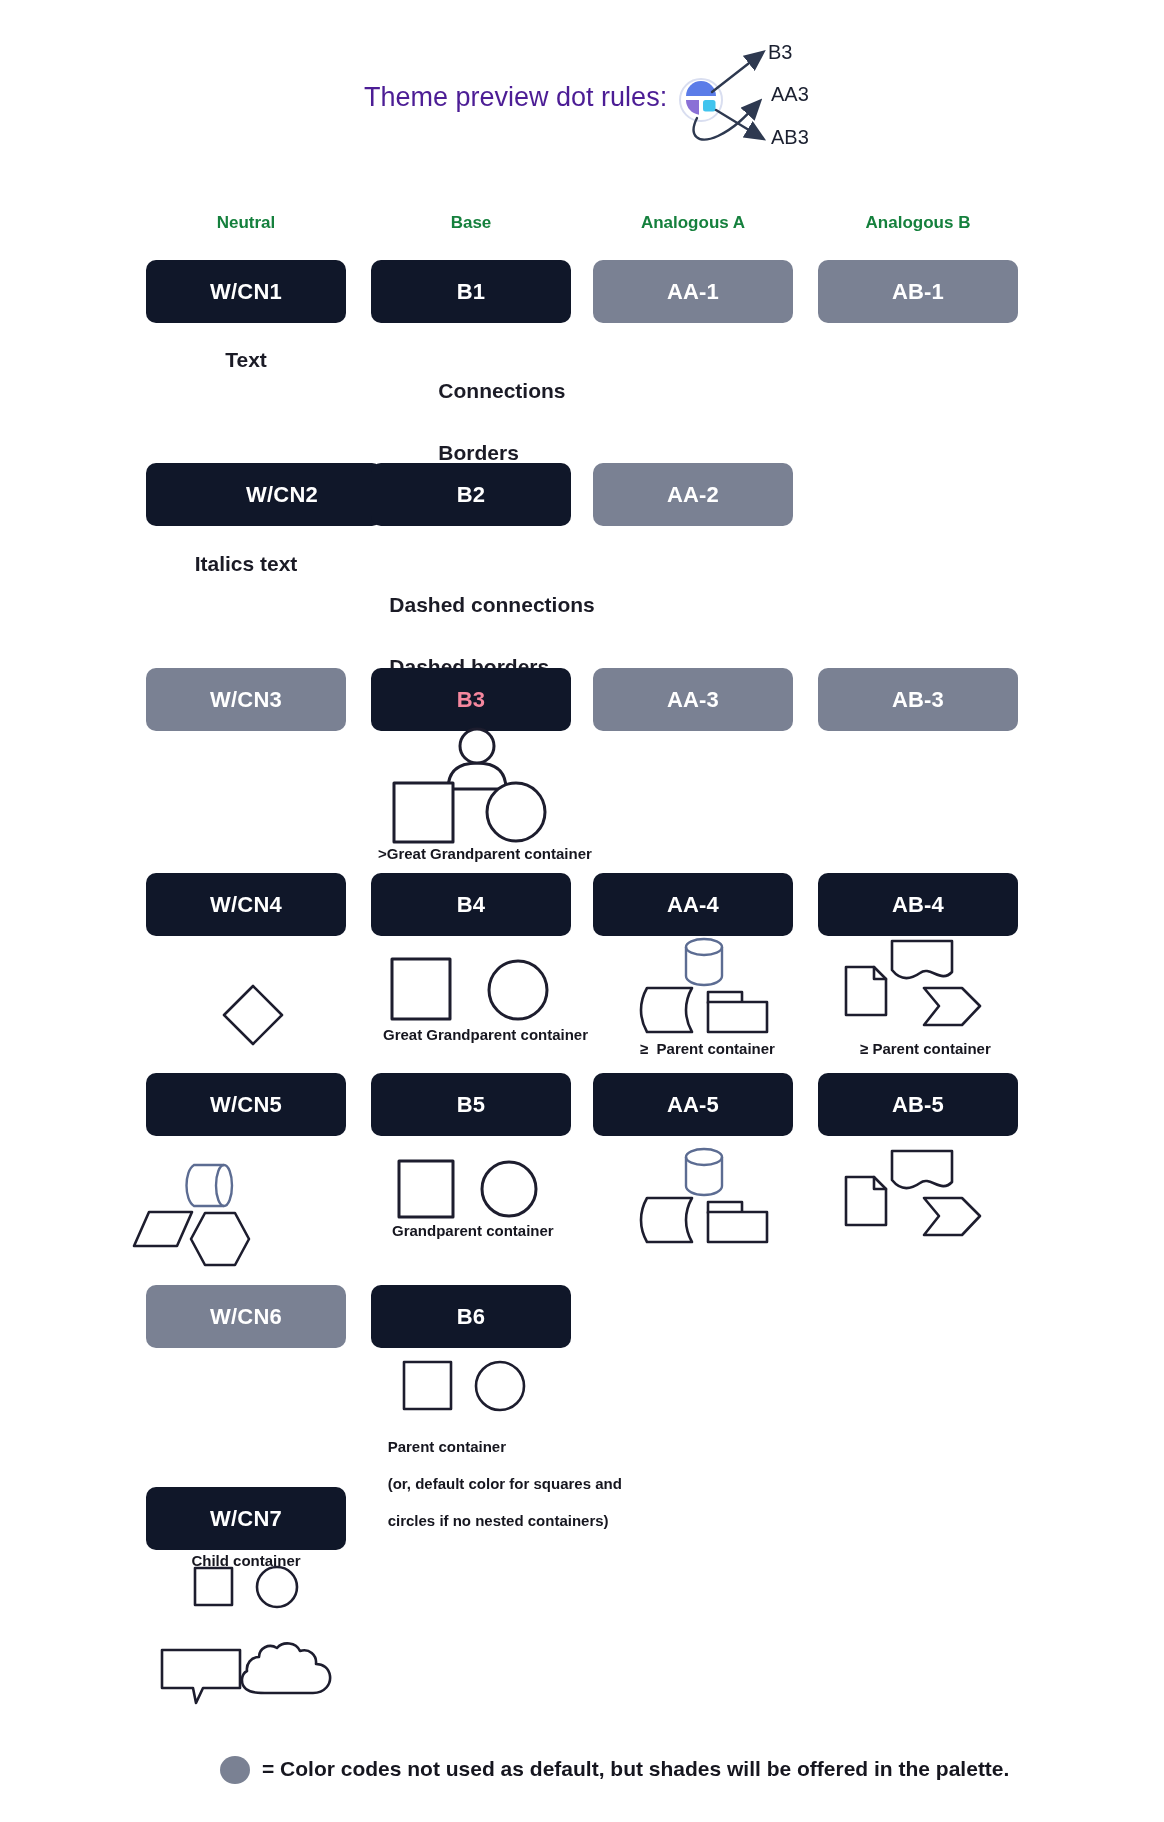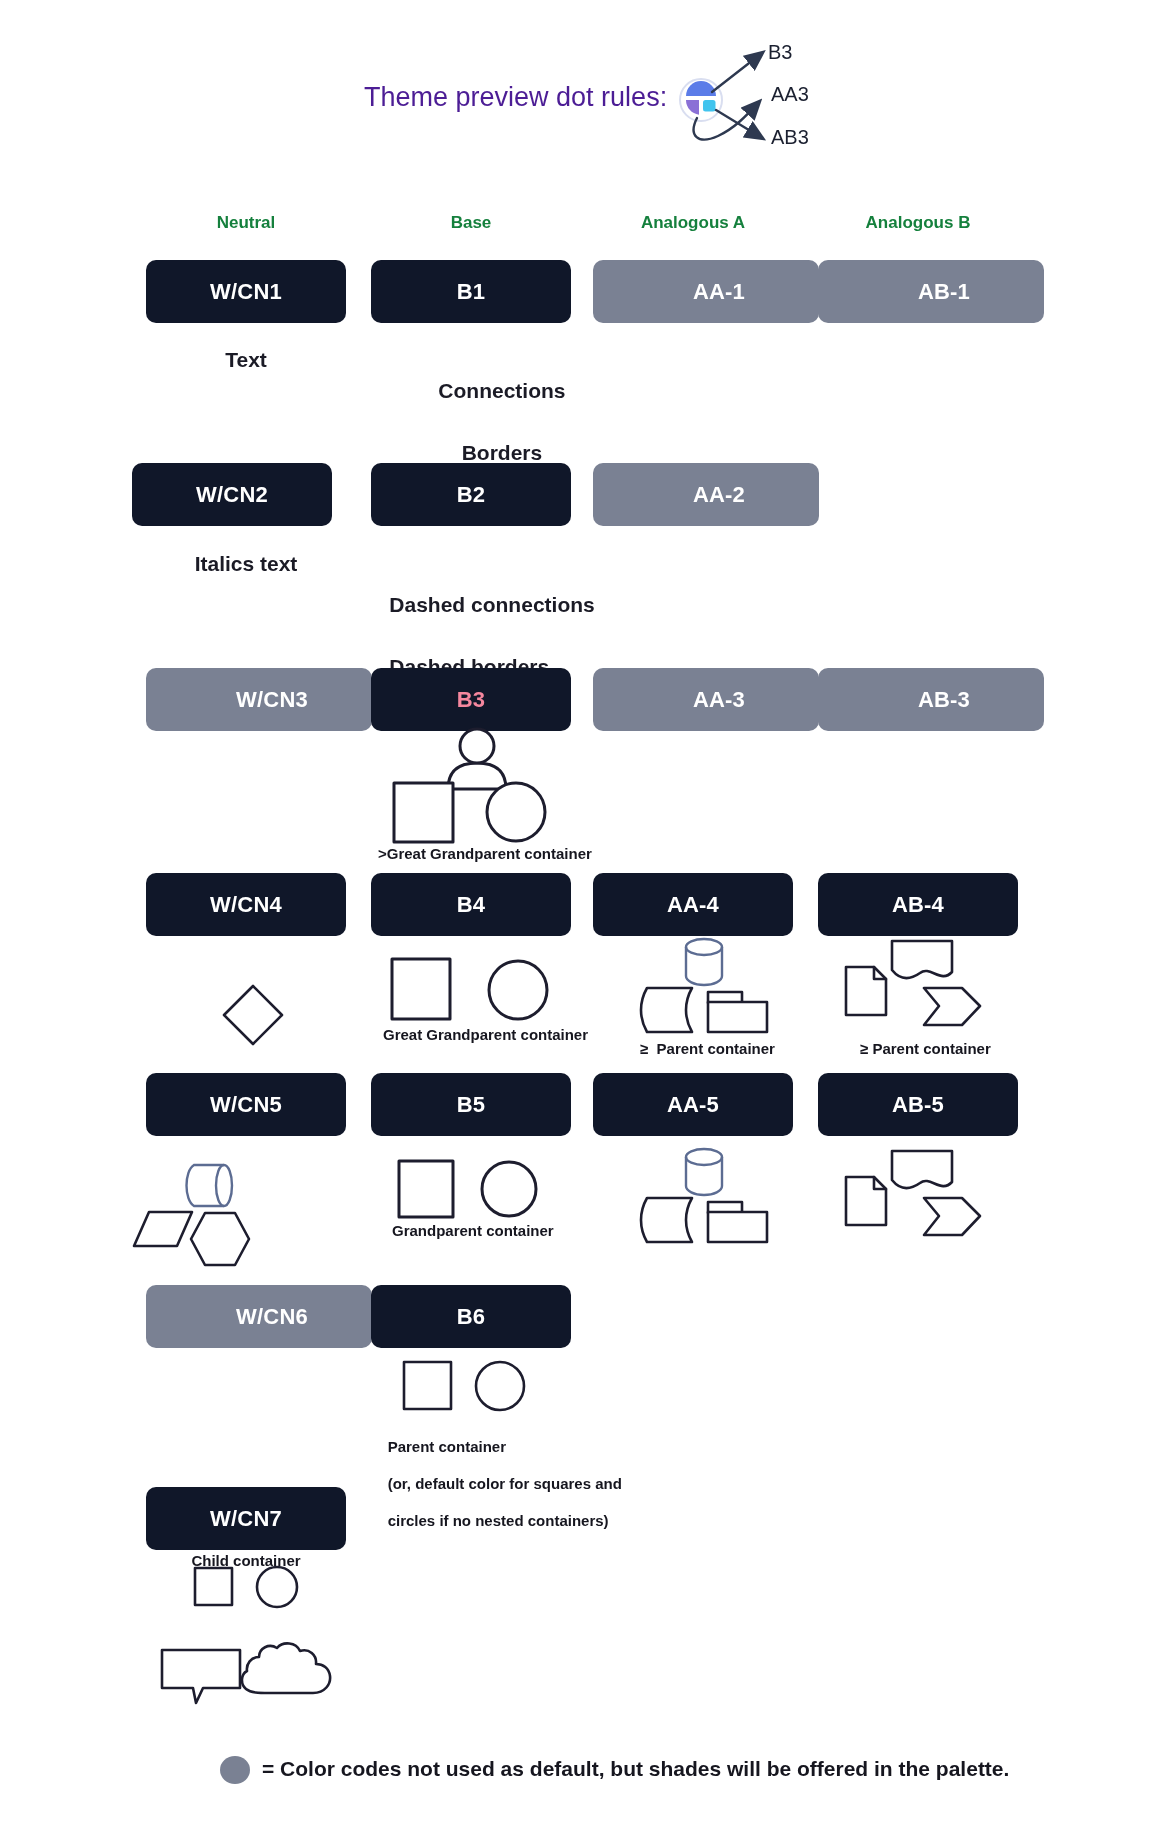--- a/index.html
+++ b/index.html
@@ -15,21 +15,21 @@
   .col-header {
     position:absolute; width:200px; text-align:center;
     font-size:17px; font-weight:bold; color:#15803d; white-space:nowrap;
   }
   .chip {
     position:absolute; width:200px; height:63px; border-radius:10px;
     display:flex; align-items:center; justify-content:center;
     font-size:22px; font-weight:bold; color:#ffffff; letter-spacing:0.2px;
   }
   .chip.dark { background:var(--dark_navy); }
-  .chip.gray { background:var(--slate_gray);padding-left:26px; }
+  .chip.gray { background:var(--slate_gray); }
   .chip.pink-text { color:var(--pink); }
   .caption-lg {
     position:absolute; font-size:21px; font-weight:bold; color:#1b1b26;
     line-height:31px; white-space:pre;
   }
   .caption-lg.centered { width:200px; text-align:center; }
   .caption-sm {
     position:absolute; font-size:15px; font-weight:bold; color:#16161f;
     line-height:18.5px; white-space:pre;
   }
@@ -79,26 +79,26 @@
   <div class="col-header" style="left:146px; top:213px;">Neutral</div>
   <div class="col-header" style="left:371px; top:213px;">Base</div>
   <div class="col-header" style="left:593px; top:213px;">Analogous A</div>
   <div class="col-header" style="left:818px; top:213px;">Analogous B</div>
 
   <div class="chip dark" style="left:146px; top:260px;">W/CN1</div>
   <div class="chip dark" style="left:371px; top:260px;">B1</div>
   <div class="chip gray" style="left:593px; top:260px;">AA-1</div>
   <div class="chip gray" style="left:818px; top:260px;">AB-1</div>
   <div class="caption-lg centered" style="left:146px; top:344px;">Text</div>
-  <div class="caption-lg" style="left:415px; top:344px;text-align:center;">
+  <div class="caption-lg" style="left:415px; top:344px;">
     <span>Connections</span><br>
     <span>Borders</span>
   </div>
 
-  <div class="chip dark" style="left:132px; top:463px;">W/CN2</div>
+  <div class="chip dark" style="left:146px; top:463px;padding-left:36px;">W/CN2</div>
   <div class="chip dark" style="left:371px; top:463px;">B2</div>
   <div class="chip gray" style="left:593px; top:463px;">AA-2</div>
   <div class="caption-lg centered" style="left:146px; top:548px;">Italics text</div>
   <div class="caption-lg" style="left:366px; top:558px;">
     <span>Dashed connections</span><br>
     <span>Dashed borders</span>
   </div>
 
   <div class="chip gray" style="left:146px; top:668px;">W/CN3</div>
   <div class="chip dark pink-text" style="left:371px; top:668px;">B3</div>

